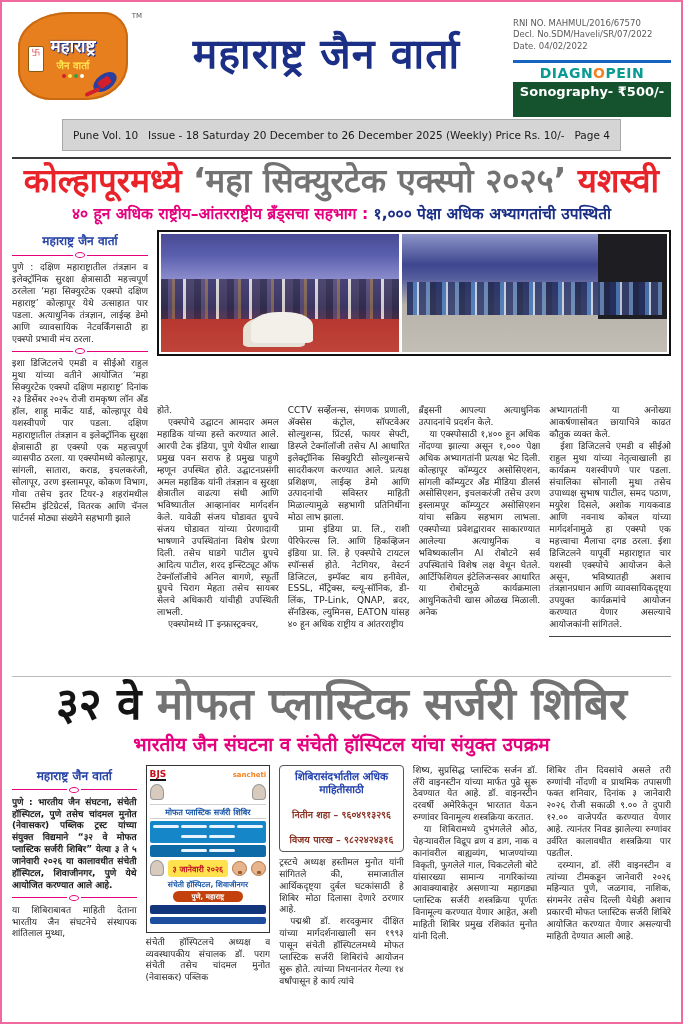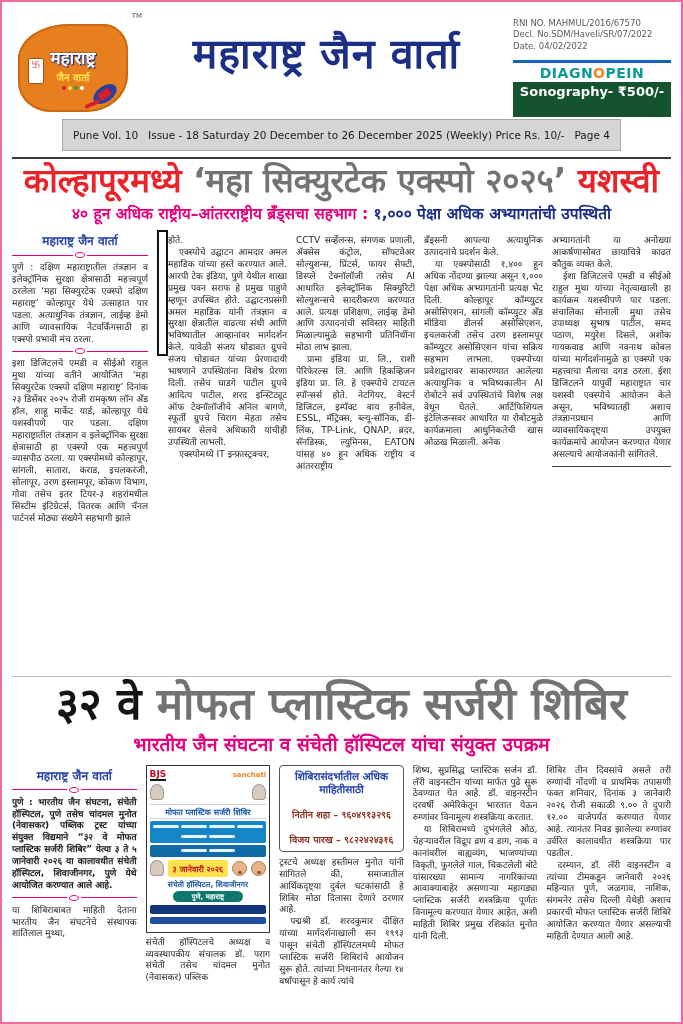--- a/index.html
+++ b/index.html
@@ -8,21 +8,21 @@
   .page {
     width:683px; height:1024px; background:#ffffff; margin:0 auto;
     border:2px solid #f0699f; overflow:hidden; position:relative;
     padding:6px 10px 8px 10px; display:flex; flex-direction:column;
   }
   
   .header { position:relative; border-bottom:2px solid #3a3a3a; padding:4px 0 6px 0; }
   .header-top { display:flex; align-items:flex-start; }
   .logo-wrap { position:relative; width:128px; height:96px; flex:0 0 auto; }
   .map-shape {
-    position:absolute; left:6px; top:12px; width:110px; height:88px;
+    position:absolute; left:6px; top:0; width:110px; height:88px;
     background:#e87f1f; border-radius:46% 22% 38% 30% / 40% 30% 42% 34%;
     box-shadow:inset 0 0 0 2px #c96a12; display:flex; flex-direction:column;
     align-items:center; justify-content:center; overflow:hidden;
   }
   .map-line1 { color:#fff; font-weight:bold; font-size:17px; text-shadow:0 0 2px #1b2f86, 1px 1px 0 #1b2f86; }
   .map-line2 { color:#ffe24d; font-weight:bold; font-size:10px; margin-top:1px; }
   .map-dots { display:flex; gap:2px; margin-top:2px; }
   .map-dots i { width:4px; height:4px; border-radius:50%; display:block; }
   .emblem { position:absolute; left:10px; top:34px; width:16px; height:26px; background:#fff; border:1px solid #8a5a10; border-radius:2px; }
   .emblem::before { content:"卐"; color:#d31f2b; font-size:8px; display:block; text-align:center; }
@@ -58,21 +58,21 @@
   .divider .orn { width:10px; height:6px; border:1.5px solid #e5017e; border-radius:50%; margin:0 2px; }
   .col { overflow:hidden; }
   .col p { font-size:9px; line-height:1.32; color:#1c1c1c; text-align:justify; text-indent:11px; }
   .col p.cont { text-indent:0; }
   .end-rule { border-top:1px solid #444; margin-top:5px; width:100%; }
   
   .a1 { margin-top:4px; }
   .a1 .a-head { font-size:33px; }
   .a1 .a-sub { font-size:15.5px; margin-top:2px; }
   .a1-body { display:grid; grid-template-columns:136px 1fr; gap:9px; margin-top:6px; height:440px; }
-  .a1-right { display:flex; flex-direction:row; min-width:0; }
+  .a1-right { display:flex; flex-direction:column; min-width:0;gap:44px; }
   .photos { height:126px; border:2.5px solid #111; background:#fff; display:flex; gap:3px; padding:2px; flex:0 0 auto; }
   .photo { height:100%; position:relative; overflow:hidden; }
   .photo-stage { width:47%;
     background:linear-gradient(180deg,#4a4a94 0%,#5a5fae 18%,#7d7fc4 32%,#8d8fce 40%,#5c5880 55%,#3c3358 62%,#b6362e 70%,#c0443a 100%);
   }
   .photo-stage::before { content:""; position:absolute; left:0; top:38%; width:100%; height:34%;
     background:repeating-linear-gradient(90deg,#2e2a4a 0 7px,#554a78 7px 11px,#8a6a50 11px 14px,#3b3566 14px 22px,#e8e4dc 22px 25px,#423a60 25px 33px);
     opacity:.85; }
   .photo-stage::after { content:""; position:absolute; left:38%; bottom:8%; width:26%; height:26%;
     background:#f3f0ea; border-radius:45% 45% 10% 10%; box-shadow:-8px 4px 0 #e7e2d8; }
@@ -106,21 +106,21 @@
   .f-bar.dark { background:#8f8f8f; }
   .f-title { color:#1a57a8; font-weight:bold; font-size:8px; text-align:center; border-top:1px solid #d0d0d0; border-bottom:1px solid #d0d0d0; padding:1px 0; }
   .f-band { background:#1586c8; border-radius:2px; height:22px; padding:2px; display:flex; flex-wrap:wrap; gap:2px; align-items:center; justify-content:center; }
   .f-band i { display:block; width:26px; height:3px; background:#e8f4ff; border-radius:2px; }
   .f-band2 { background:#0e6ba8; height:12px; }
   .flyer-date-row { display:flex; align-items:center; justify-content:space-between; margin-top:1px; }
   .f-date { background:#ffe24d; border-radius:3px; color:#c1121f; font-weight:bold; font-size:8px; padding:3px 5px; text-align:center; }
   .f-face { width:15px; height:15px; border-radius:50%; background:#e8b48c; border:1px solid #b07a4a; position:relative; }
   .f-face::after { content:""; position:absolute; left:5px; top:9px; width:4px; height:3px; background:#9a5a30; border-radius:1px; }
   .f-venue { color:#1a57a8; font-weight:bold; font-size:7.5px; text-align:center; }
-  .f-city { background:#0f766e; color:#fff; font-weight:bold; font-size:7px; text-align:center; border-radius:6px; width:60%; margin:0 auto; padding:1px 0; }
+  .f-city { background:#c2410c; color:#fff; font-weight:bold; font-size:7px; text-align:center; border-radius:6px; width:60%; margin:0 auto; padding:1px 0; }
   .f-foot { background:#12357c; border-radius:2px; height:9px; margin-top:1px; }
   .f-foot.small { height:7px; background:#1d4ea0; }
 </style>
 </head>
 <body>
 
 <div class="page">
 
   <header class="header">
     <div class="header-top">

